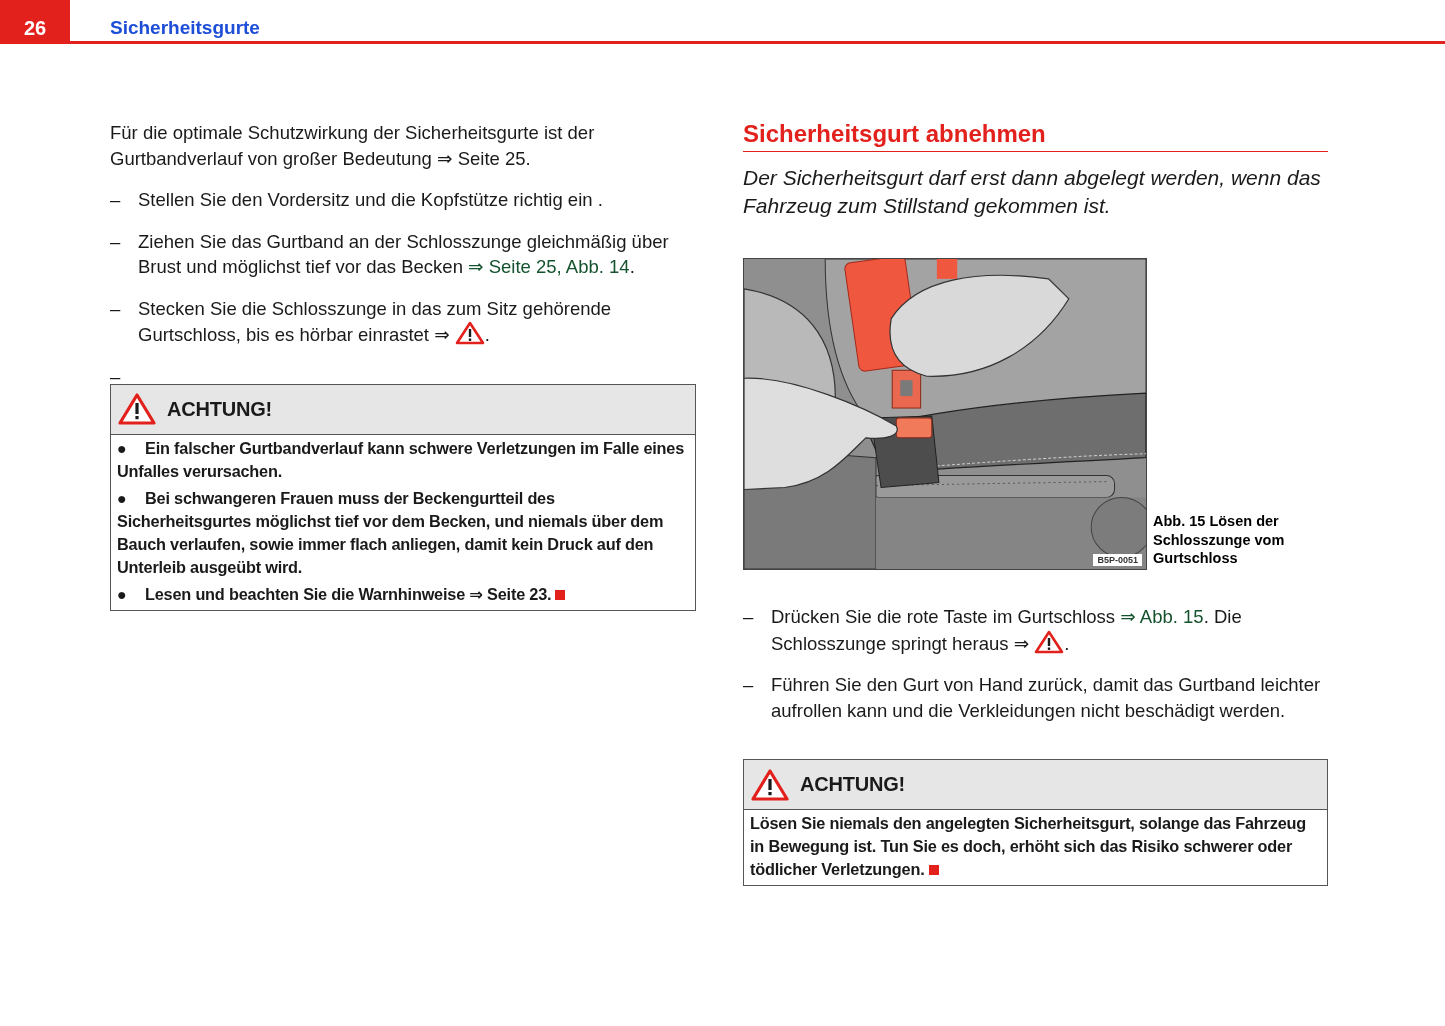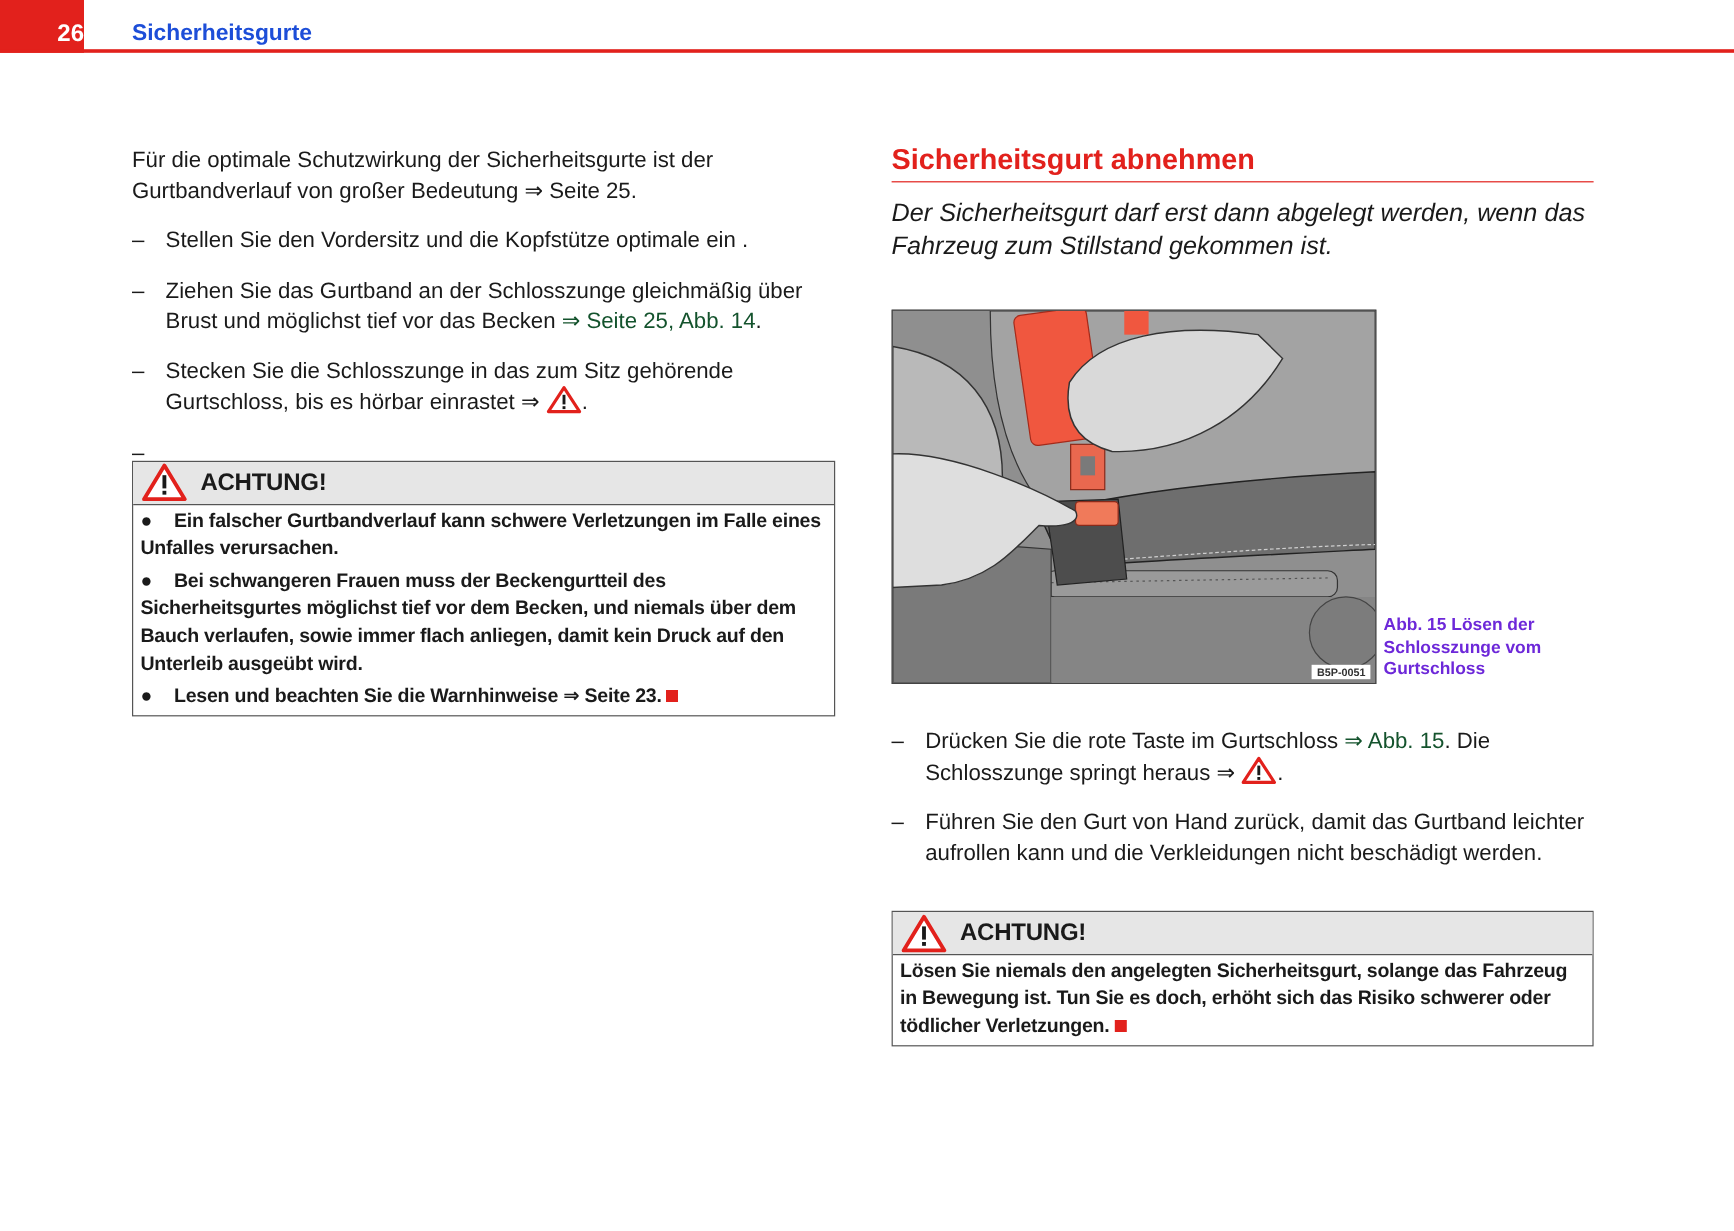--- a/index.html
+++ b/index.html
@@ -1,51 +1,51 @@
 <!DOCTYPE html>
 <html><head>
 <meta charset="utf-8">
 <style>
   * { box-sizing: border-box; margin: 0; padding: 0; }
   html, body { width: 1445px; height: 1026px; background: #ffffff; overflow: hidden; }
   body { position: relative; font-family: "Liberation Sans", "DejaVu Sans", sans-serif; color: #1a1a1a; }
 
   .header-rule { position: absolute; left: 0; top: 41px; width: 1445px; height: 3px; background: #e2211c; }
   .page-num { position: absolute; left: 0; top: 0; width: 70px; height: 44px; background: #e2211c; color: #fff;
-              font-weight: bold; font-size: 20px; display: flex; align-items: flex-end; justify-content: flex-end; padding-bottom: 4px; }
+              font-weight: bold; font-size: 20px; display: flex; align-items: flex-end; justify-content: center; padding-bottom: 4px; }
   .header-title { position: absolute; left: 110px; top: 17px; font-size: 19px; font-weight: bold; color: #1d4ed8; }
 
   .col-left { position: absolute; left: 110px; top: 120px; width: 586px; }
   .col-right { position: absolute; left: 743px; top: 120px; width: 585px; }
 
   p.body { font-size: 18.5px; line-height: 25.5px; }
   .red { color: #14532d; }
   .dash-item { position: relative; padding-left: 28px; font-size: 18.5px; line-height: 25.5px; margin-top: 16px; }
   .dash-item .dash { position: absolute; left: 0; top: 0; }
 
   .warn-inline { display: inline-block; width: 30px; height: 24px; vertical-align: -4px; }
 
   .warnbox { border: 1.5px solid #555; margin-top: 36px; }
-  .warnbox .wb-head { background: #e6e6e6; height: 36px; display: flex; align-items: center; padding-left: 6px; border-bottom: 1.5px solid #555; }
+  .warnbox .wb-head { background: #e6e6e6; height: 50px; display: flex; align-items: center; padding-left: 6px; border-bottom: 1.5px solid #555; }
   .warnbox .wb-head svg { width: 40px; height: 34px; }
   .warnbox .wb-title { font-weight: bold; font-size: 20px; margin-left: 10px; letter-spacing: -0.2px; }
   .warnbox .wb-body { padding: 2px 6px 4px 6px; font-weight: bold; font-size: 16.3px; line-height: 23px; letter-spacing: -0.2px; }
   .wb-bullet { margin-top: 0px; }
   .wb-bullet + .wb-bullet { margin-top: 4px; }
   .wb-bullet .dot { display: inline-block; width: 28px; }
   .endmark { display: inline-block; width: 10px; height: 10px; background: #e2211c; margin-left: 4px; vertical-align: 0px; }
 
   .section-title { font-size: 24px; font-weight: bold; color: #e2211c; padding-bottom: 3px; border-bottom: 1.5px solid #e2211c; }
   .lead { font-style: italic; font-size: 21px; line-height: 28px; margin-top: 12px; }
 
   .figure-row { position: relative; height: 312px; margin-top: 38px; }
   .figure { position: absolute; left: 0; top: 0; width: 404px; height: 312px; border: 1.5px solid #444; background: #8a8a8a; overflow: hidden; }
   .figure svg { width: 100%; height: 100%; display: block; }
   .fig-code { position: absolute; right: 4px; bottom: 3px; background: #fff; font-size: 9px; font-weight: bold; color: #333; padding: 1px 4px; }
-  .caption { position: absolute; left: 410px; top: 254px; width: 180px; color: #6d28d9; font-weight: bold; font-size: 14.5px; line-height: 18.5px; }
+  .caption { position: absolute; left: 410px; top: 254px; width: 180px; color: #000000; font-weight: bold; font-size: 14.5px; line-height: 18.5px; }
 
   .col-right .dash-item:first-of-type { margin-top: 0; }
   .right-list { margin-top: 34px; }
   .right-list .dash-item { margin-top: 16px; }
   .right-list .dash-item:first-child { margin-top: 0; }
 </style>
 </head>
 <body>
 
 <div class="page-num">
@@ -54,21 +54,21 @@
 <div class="header-title">Sicherheitsgurte</div>
 <div class="header-rule"></div>
 
 <div class="col-left">
   <p class="body">
     <span>Für die optimale Schutzwirkung der Sicherheitsgurte ist der Gurtbandverlauf von großer Bedeutung </span><span>⇒</span><span> Seite 25.</span>
   </p>
 
   <div class="dash-item">
     <span class="dash">–</span>
-    <span>Stellen Sie den Vordersitz und die Kopfstütze optimale ein .</span>
+    <span>Stellen Sie den Vordersitz und die Kopfstütze richtig ein .</span>
   </div>
   <div class="dash-item">
     <span class="dash">–</span>
     <span>Ziehen Sie das Gurtband an der Schlosszunge gleichmäßig über Brust und möglichst tief vor das Becken </span><span class="red">⇒ Seite 25, Abb. 14</span><span>.</span>
   </div>
   <div class="dash-item">
     <span class="dash">–</span>
     <span>Stecken Sie die Schlosszunge in das zum Sitz gehörende Gurtschloss, bis es hörbar einrastet ⇒ </span><span class="warn-inline"><svg viewBox="0 0 30 24">
           <polygon points="15,2 28,22 2,22" fill="#fff" stroke="#e2211c" stroke-width="2.6" stroke-linejoin="round"></polygon>
           <rect x="13.8" y="8" width="2.4" height="8" fill="#1a1a1a"></rect>

